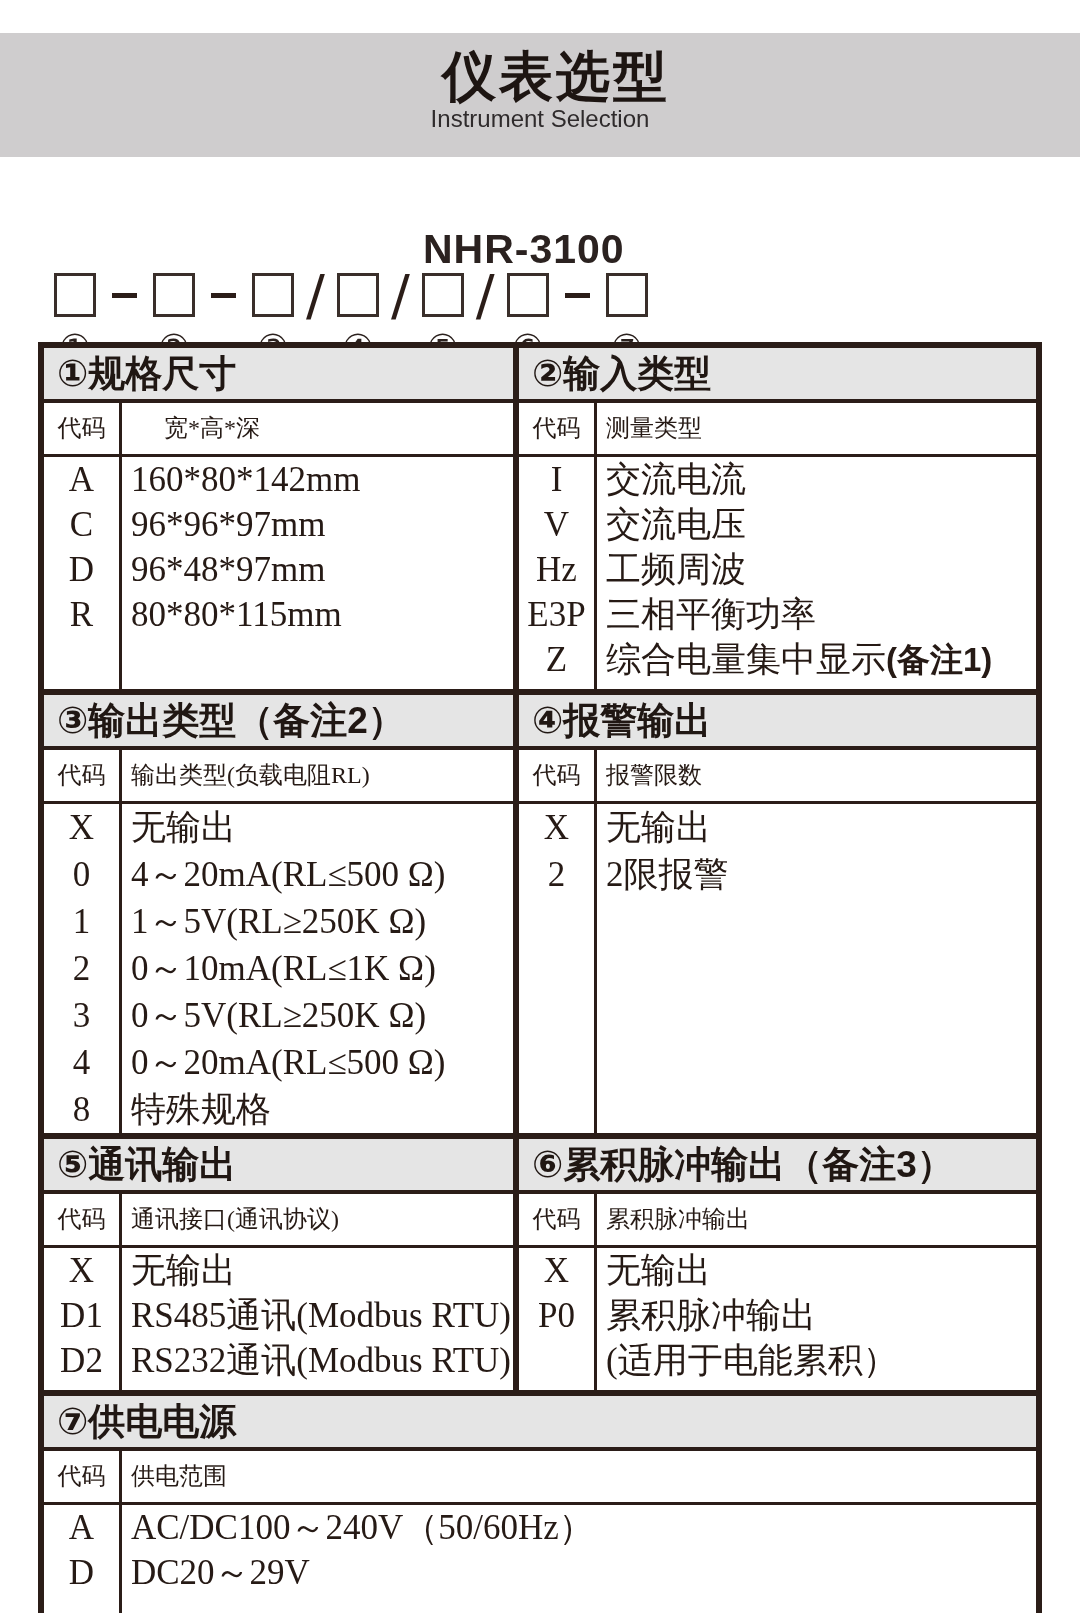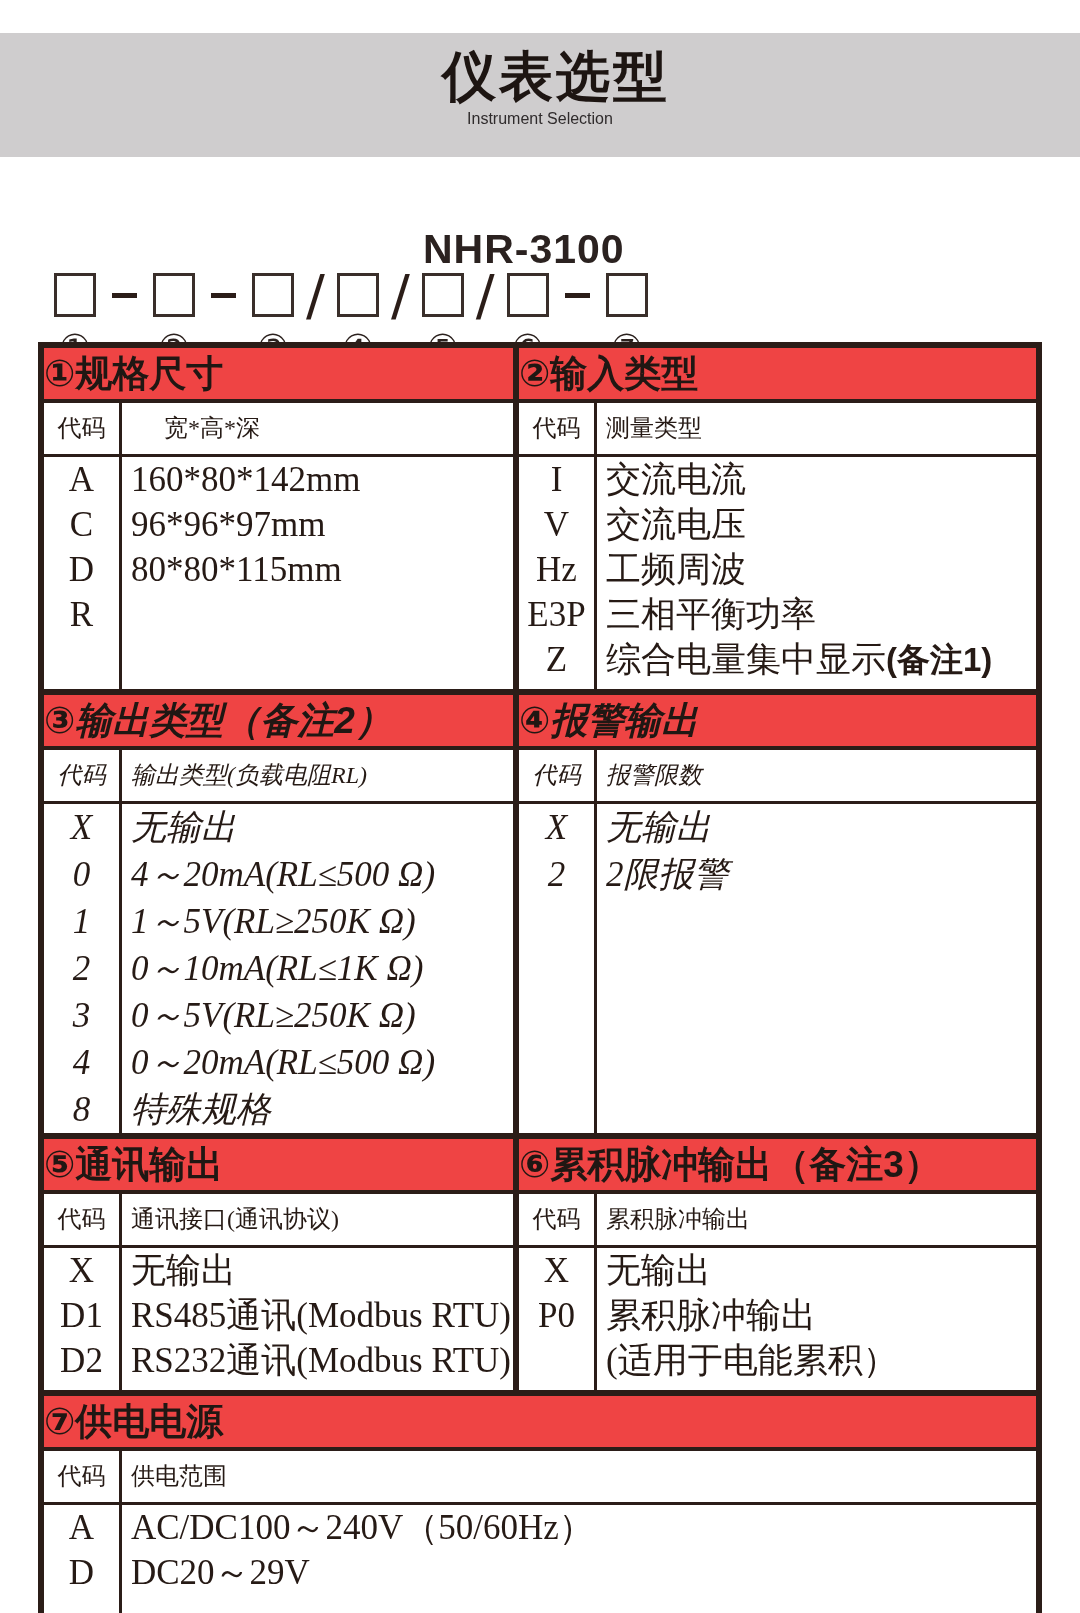--- a/index.html
+++ b/index.html
@@ -26,21 +26,21 @@
     font-weight: bold;
     font-size: 54px;
     line-height: 60px;
     margin-top: 13px;
     letter-spacing: 3px;
     color: #1d1512;
     padding-left: 32px;
   }
   .subtitle {
     font-family: "Liberation Sans", "DejaVu Sans", sans-serif;
-    font-size: 16px;
+    font-size: 24px;
     line-height: 26px;
     color: #2f2b2c;
   }
 
   
   .model {
     position: absolute;
     left: 54px; top: 226px;
     height: 52px;
     display: flex;
@@ -96,26 +96,27 @@
     background: #ffffff;
   }
   .bandrow { display: flex; width: 100%; overflow: hidden; }
   .bandrow + .bandrow { border-top: 6px solid #2b1d18; }
   .panel { display: flex; flex-direction: column; overflow: hidden; }
   .panel.left  { width: 475px; flex: none; border-right: 6px solid #2b1d18; }
   .panel.right { flex: 1; }
   .panel.full  { width: 100%; }
   .band {
     height: 55px; flex: none;
-    background: #ef4444;
+    background: #e5e5e5;
     border-bottom: 4px solid #2b1d18;
     font-family: "Liberation Sans", "DejaVu Sans", sans-serif;
     font-weight: bold;
     font-size: 37px;
     line-height: 51px;
+    padding-left: 13px;
     white-space: nowrap;
     color: #201713;
   }
   .subrow {
     display: flex;
     height: 54px; flex: none;
     border-bottom: 3px solid #2b1d18;
     font-size: 24px;
     line-height: 51px;
   }
@@ -198,20 +199,21 @@
         <div class="databox">
           <div class="codecol">
             <div class="code">A</div>
             <div class="code">C</div>
             <div class="code">D</div>
             <div class="code">R</div>
           </div>
           <div class="desccol">
             <div class="desc">160*80*142mm</div>
             <div class="desc">96*96*97mm</div>
+            <div class="desc">96*48*97mm</div>
             <div class="desc">80*80*115mm</div>
           </div>
         </div>
       </div>
       <div class="panel right">
         <div class="band"><span>②输入类型</span></div>
         <div class="subrow">
           <div class="codehead">代码</div>
           <div class="deschead">测量类型</div>
         </div>
@@ -226,21 +228,21 @@
           <div class="desccol">
             <div class="desc">交流电流</div>
             <div class="desc">交流电压</div>
             <div class="desc">工频周波</div>
             <div class="desc">三相平衡功率</div>
             <div class="desc">综合电量集中显示<span class="note">(备注1)</span></div>
           </div>
         </div>
       </div>
     </div>
-    <div class="bandrow" style="height: 444px; font-style: italic; --rh: 47px;">
+    <div class="bandrow" style="height: 444px; --rh: 47px;">
       <div class="panel left">
         <div class="band"><span>③输出类型（备注2）</span></div>
         <div class="subrow">
           <div class="codehead">代码</div>
           <div class="deschead">输出类型(负载电阻RL)</div>
         </div>
         <div class="databox">
           <div class="codecol">
             <div class="code">X</div>
             <div class="code">0</div>

